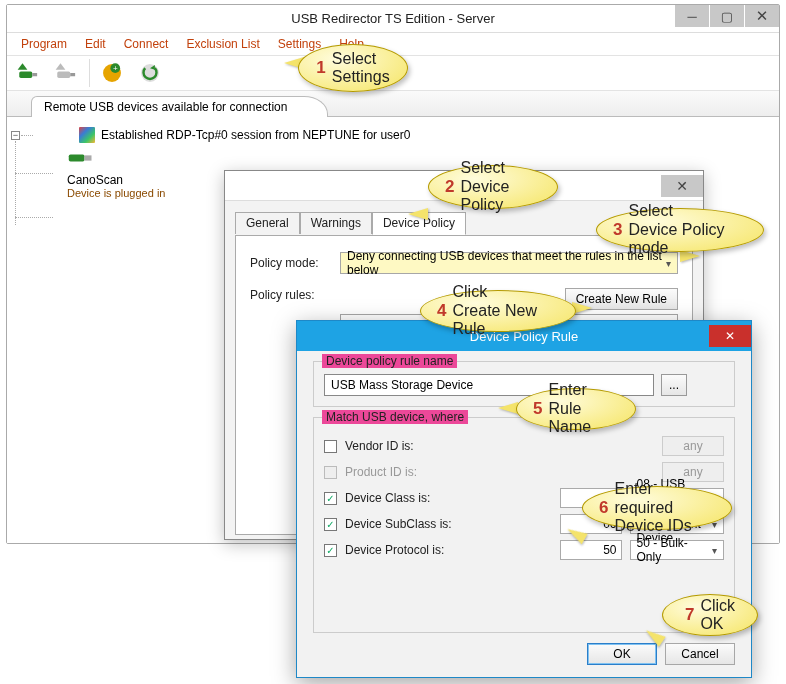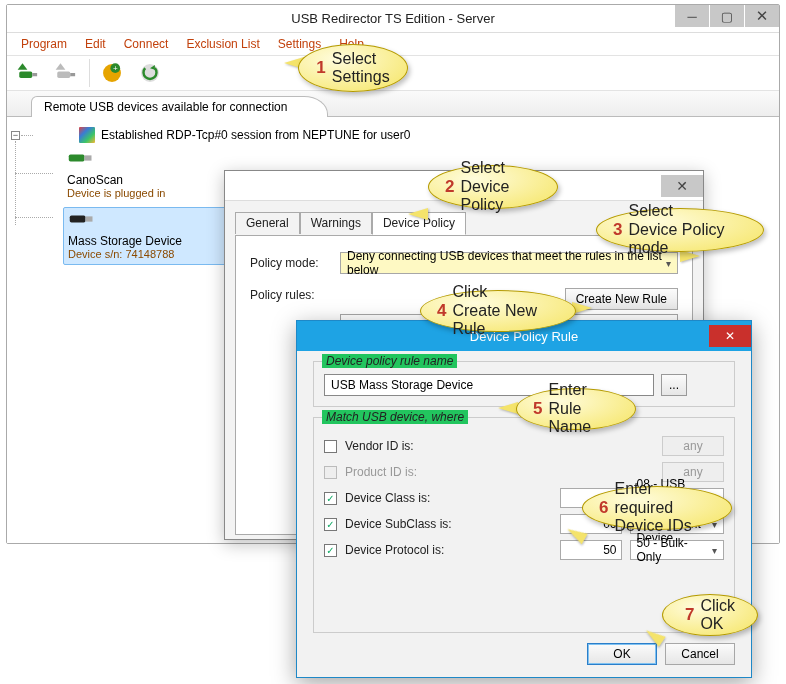--- a/index.html
+++ b/index.html
@@ -222,21 +222,21 @@
     display:flex; flex-direction:column;
   }
   .group {
     border:1px solid #ccc;
     padding:12px 10px 10px 10px;
     position:relative; margin-bottom:10px;
     background:#f2f2f2;
   }
   .group .glabel {
     position:absolute; top:-8px; left:8px;
-    background:#22c55e; padding:0 4px; color:#222;font-style:italic;
+    background:#ec4899; padding:0 4px; color:#222;
   }
   .textin {
     width: 330px;
     border:1px solid #888; height:22px; padding:0 6px; background:#fff;
     display:flex; align-items:center;
   }
   .dotbtn { width:26px; height:22px; border:1px solid #999; background:linear-gradient(#fbfbfb,#e6e6e6); display:flex; align-items:center; justify-content:center; }
   .matchrow { display:flex; align-items:center; gap:8px; margin:6px 0; }
   .chk { width:13px; height:13px; border:1px solid #777; background:#fff; display:flex; align-items:center; justify-content:center; font-size:10px; color:#1a6; }
   .chk.off { color:transparent; }
@@ -341,30 +341,20 @@
       <svg class="usbplug" viewBox="0 0 32 16">
           <rect x="2" y="4" width="18" height="8" fill="#2c8a2c" rx="2"></rect>
           <rect x="20" y="5" width="8" height="6" fill="#aaa"></rect>
         </svg>
       <div class="tree-texts">
         <span class="tree-title">CanoScan</span>
         <span class="tree-sub">Device is plugged in</span>
       </div>
     </div>
     <div class="hline" style="left:8px; top:100px; width:38px;"></div>
-    <div class="tree-child selrow">
-      <svg class="usbplug" viewBox="0 0 32 16">
-          <rect x="2" y="4" width="18" height="8" fill="#222" rx="2"></rect>
-          <rect x="20" y="5" width="8" height="6" fill="#aaa"></rect>
-        </svg>
-      <div class="tree-texts">
-        <span class="tree-title">Mass Storage Device</span>
-        <span class="tree-sub">Device s/n: 74148788</span>
-      </div>
-    </div>
   </div>
 </div>
 
 <div class="window-settings">
   <div class="settings-title">
     <div class="wclose">✕</div>
   </div>
   <div class="inner-tabs">
     <div class="intab">General</div>
     <div class="intab">Warnings</div>

